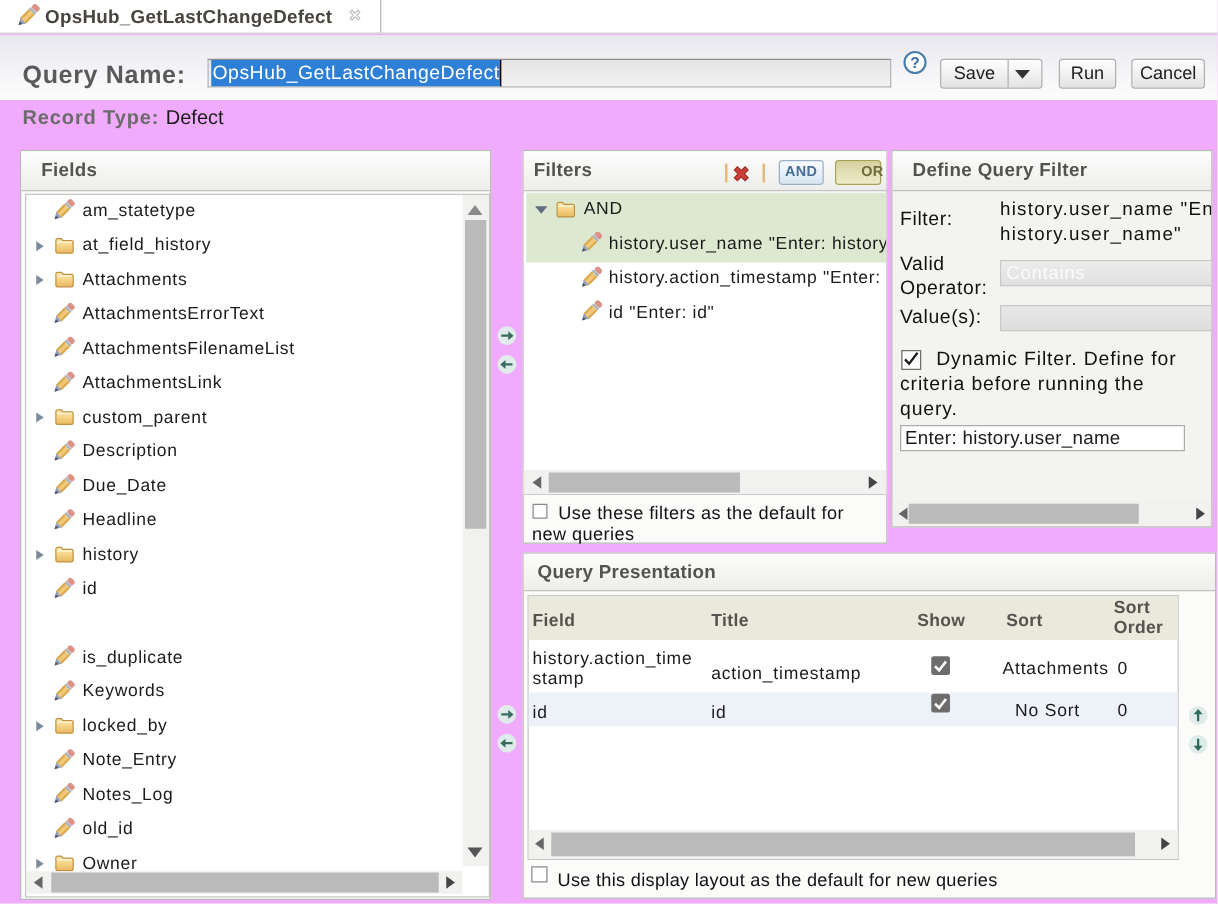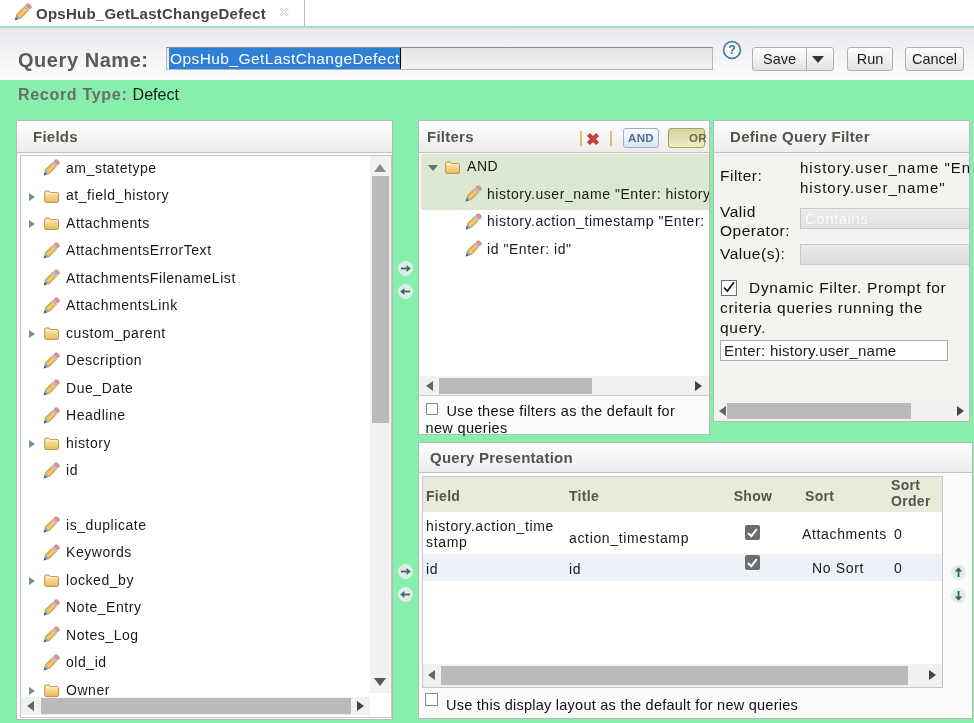--- a/index.html
+++ b/index.html
@@ -1,17 +1,17 @@
 <!DOCTYPE html>
 <html><head>
 <meta charset="utf-8">
 <style>
 * { margin:0; padding:0; box-sizing:border-box; }
 html,body { width:974px; height:723px; background:#fff; font-family:"Liberation Sans", sans-serif; overflow:hidden; }
-#page { position:relative; width:974px; height:723px; background:#86efac; }
+#page { position:relative; width:974px; height:723px; background:#f0abfc; }
 .abs { position:absolute; }
 #tabbar { position:absolute; left:0; top:0; width:974px; height:27px; background:#fff; border-bottom:1px solid #cfcfcf; }
 #tabtitle { position:absolute; left:36px; top:5px; font-size:15px; font-weight:bold; color:#47433d; letter-spacing:0.25px; }
 #tabsep { position:absolute; left:304px; top:0; width:1px; height:26px; background:#b9b9b9; }
 #gradstrip { position:absolute; left:0; top:28px; width:974px; height:52px; background:linear-gradient(180deg,#e7e7ee 0%, #f2f2f6 45%, #fdfdfd 100%); }
 #qname { position:absolute; left:18px; top:49px; font-size:20px; font-weight:bold; color:#5a5a5a; letter-spacing:0.55px; }
 #qinput { position:absolute; left:166px; top:47px; width:547px; height:23px; background:linear-gradient(180deg,#e4e4e4,#f3f3f3); border:1px solid #b5b5b5; border-top-color:#8f8f8f; }
 #qsel { position:absolute; left:2px; top:0px; height:21px; background:#2e7fd6; color:#fff; font-size:15.5px; line-height:21px; padding:0 1px; white-space:nowrap; letter-spacing:0.42px; }
 #caret { position:absolute; top:0px; width:1px; height:21px; background:#000; }
 #rectype { position:absolute; left:18px; top:86px; font-size:16px; font-weight:bold; color:#6b6b6b; letter-spacing:0.7px; }
@@ -312,21 +312,21 @@
   <div class="cbtxt" style="left:6px;top:46px;font-size:15.5px;letter-spacing:0.5px;">Filter:</div>
   <div class="cbtxt" style="left:86px;top:37px;font-size:15px;letter-spacing:1.0px;white-space:nowrap;line-height:19.5px;">history.user_name "Enter:<br>history.user_name"</div>
   <div class="cbtxt" style="left:6px;top:81px;font-size:15.5px;letter-spacing:0.5px;line-height:19px;">Valid<br>Operator:</div>
   <div style="position:absolute;left:86px;top:87px;width:200px;height:21px;background:linear-gradient(180deg,#ececec,#e0e0e0);border:1px solid #c8c8c8;color:rgba(255,255,255,0.82);font-size:15px;line-height:20px;padding-left:4px;letter-spacing:0.5px;">Contains</div>
   <div class="cbtxt" style="left:6px;top:123.5px;font-size:15.5px;letter-spacing:0.5px;">Value(s):</div>
   <div style="position:absolute;left:86px;top:123px;width:200px;height:21px;background:linear-gradient(180deg,#e8e8e8,#dedede);border:1px solid #c8c8c8;"></div>
   <div class="cb" style="left:7px;top:159px;width:16px;height:16px;border-color:#6e6e6e;"></div>
   <svg class="abs" style="left:7px;top:158px;width:16px;height:16px">
         <use href="#check-b"></use>
       </svg>
-  <div class="cbtxt" style="left:6px;top:157px;width:238px;font-size:15.5px;line-height:20px;text-indent:29px;letter-spacing:0.7px;">Dynamic Filter. Prompt for criteria queries running the query.</div>
+  <div class="cbtxt" style="left:6px;top:157px;width:238px;font-size:15.5px;line-height:20px;text-indent:29px;letter-spacing:0.7px;">Dynamic Filter. Define for criteria before running the query.</div>
   <div style="position:absolute;left:6px;top:219px;width:228px;height:21px;background:#fff;border:1px solid #ababab;font-size:15px;line-height:19px;color:#1a1a1a;padding-left:3px;letter-spacing:0.25px;">Enter: history.user_name</div>
   <div class="sbtrack" style="left:0px;top:280px;width:255px;height:20px;">
     <div class="arr-l" style="left:5px;top:5px;"></div>
     <div class="sbthumb" style="left:13px;top:2px;width:184px;height:16px;"></div>
     <div class="arr-r" style="left:243px;top:5px;"></div>
   </div>
  </div>
 
  <div class="panel" id="qpP" style="left:418px;top:442px;width:555px;height:277px;">
   <div class="phead" style="height:30px;line-height:29px;padding-left:11px;">Query Presentation</div>

